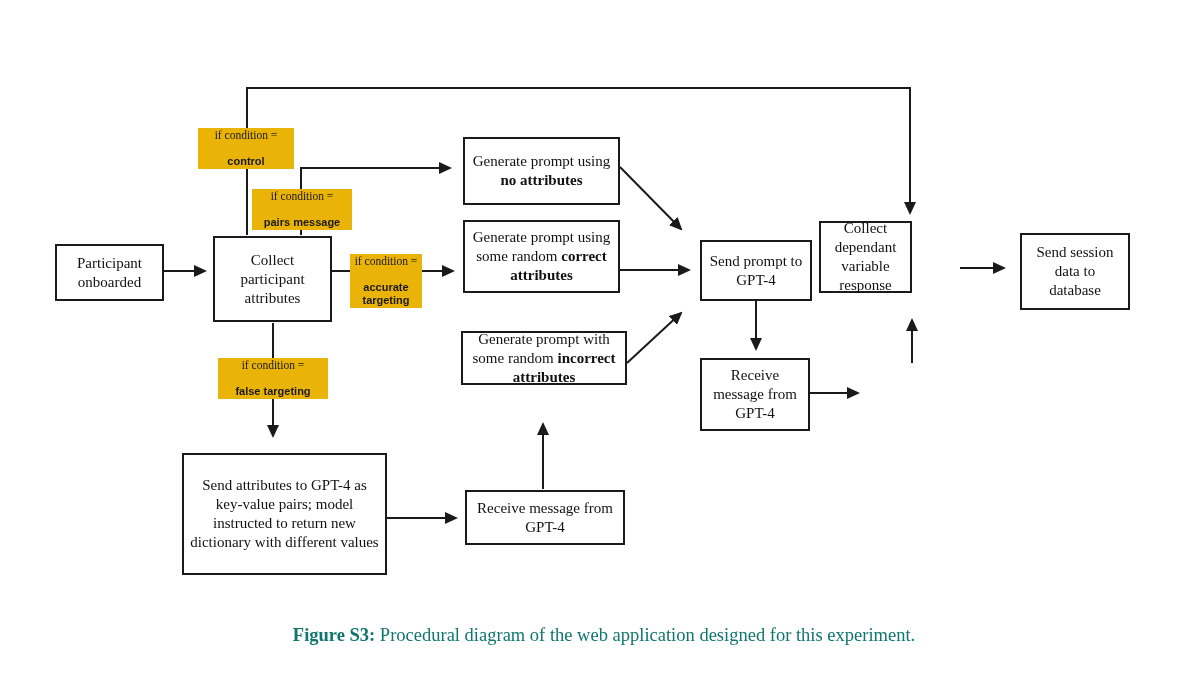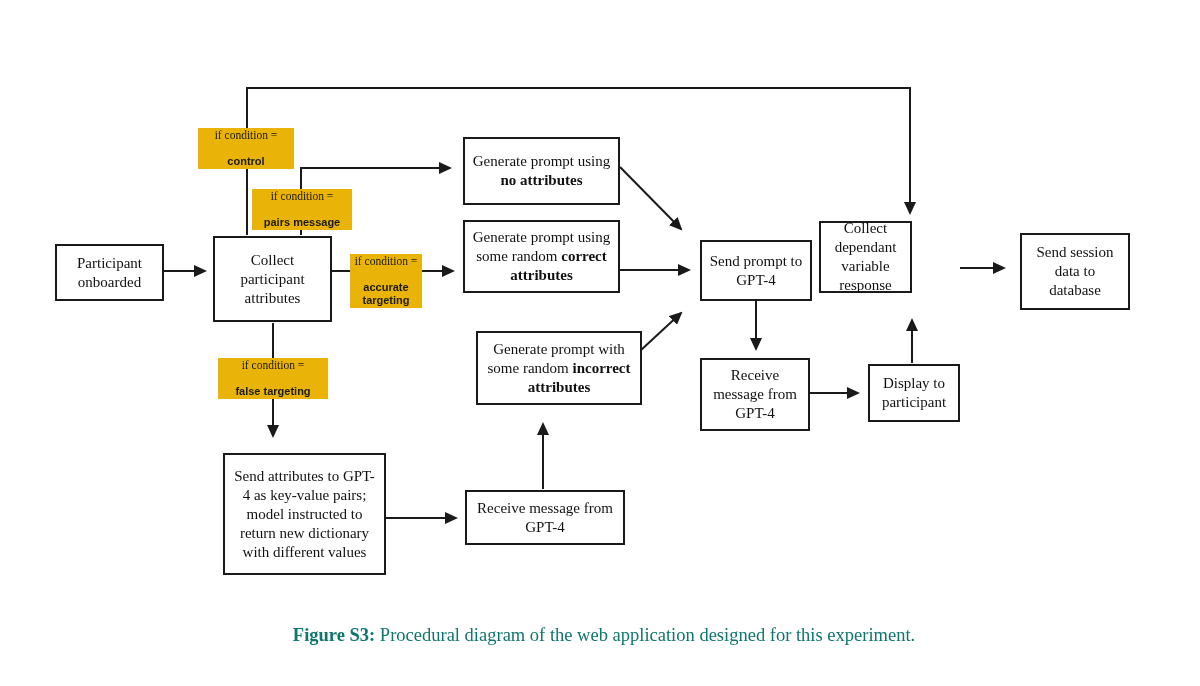--- a/index.html
+++ b/index.html
@@ -92,45 +92,42 @@
   </div>
 
   <div class="node" style="left:463px;top:137px;width:157px;height:68px;">
     <span><span>Generate prompt using </span><b>no attributes</b></span>
   </div>
 
   <div class="node" style="left:463px;top:220px;width:157px;height:73px;">
     <span><span>Generate prompt using some random </span><b>correct attributes</b></span>
   </div>
 
-  <div class="node" style="left:476px;top:331px;width:166px;height:74px;">
+  <div class="node" style="left:461px;top:331px;width:166px;height:54px;">
     <span><span>Generate prompt with some random </span><b>incorrect attributes</b></span>
   </div>
 
   <div class="node" style="left:700px;top:240px;width:112px;height:61px;">
     <span>Send prompt to GPT-4</span>
   </div>
 
   <div class="node" style="left:700px;top:358px;width:110px;height:73px;">
     <span>Receive message from GPT-4</span>
   </div>
 
-  <div class="node" style="left:868px;top:364px;width:92px;height:58px;">
-    <span>Display to participant</span>
-  </div>
 
   <div class="node" style="left:819px;top:221px;width:93px;height:72px;">
     <span>Collect dependant variable response</span>
   </div>
 
   <div class="node" style="left:1012px;top:233px;width:110px;height:77px;margin-left:8px;">
     <span>Send session data to database</span>
   </div>
 
-  <div class="node" style="left:182px;top:453px;width:163px;height:122px;margin-left:41px;">
+  <div class="node" style="left:182px;top:453px;width:205px;height:122px;">
     <span>Send attributes to GPT-4 as key-value pairs; model instructed to return new dictionary with different values</span>
   </div>
 
   <div class="node" style="left:465px;top:490px;width:160px;height:55px;">
     <span>Receive message from GPT-4</span>
   </div>
 
   <div class="cond" style="left:198px;top:128px;width:96px;">
     <div class="cond-prefix">if condition =</div>
     <div class="cond-value">control</div>

